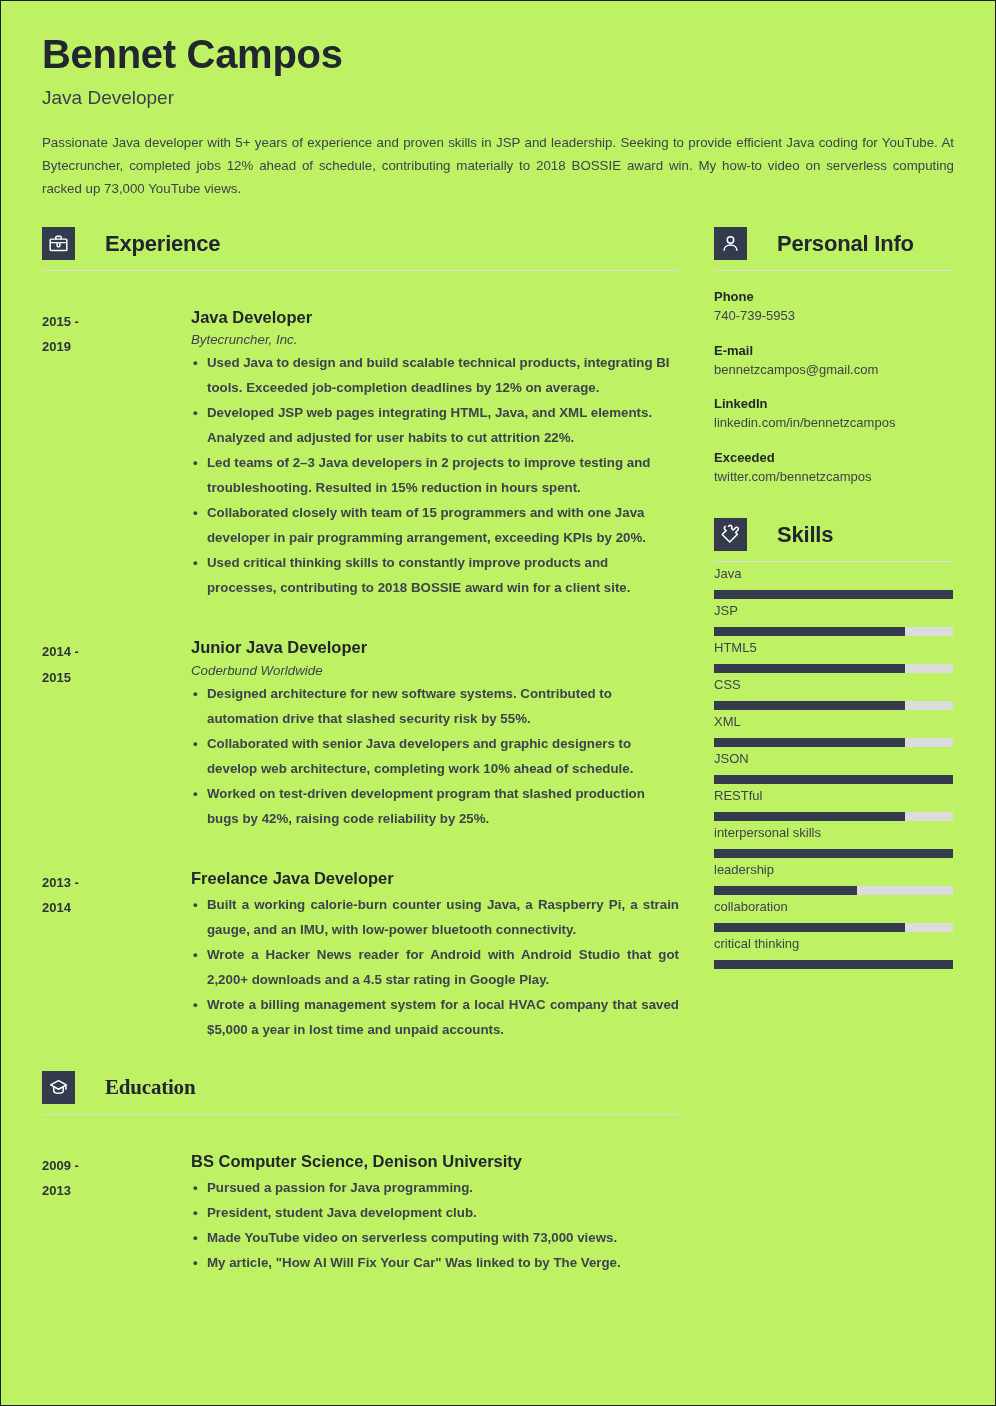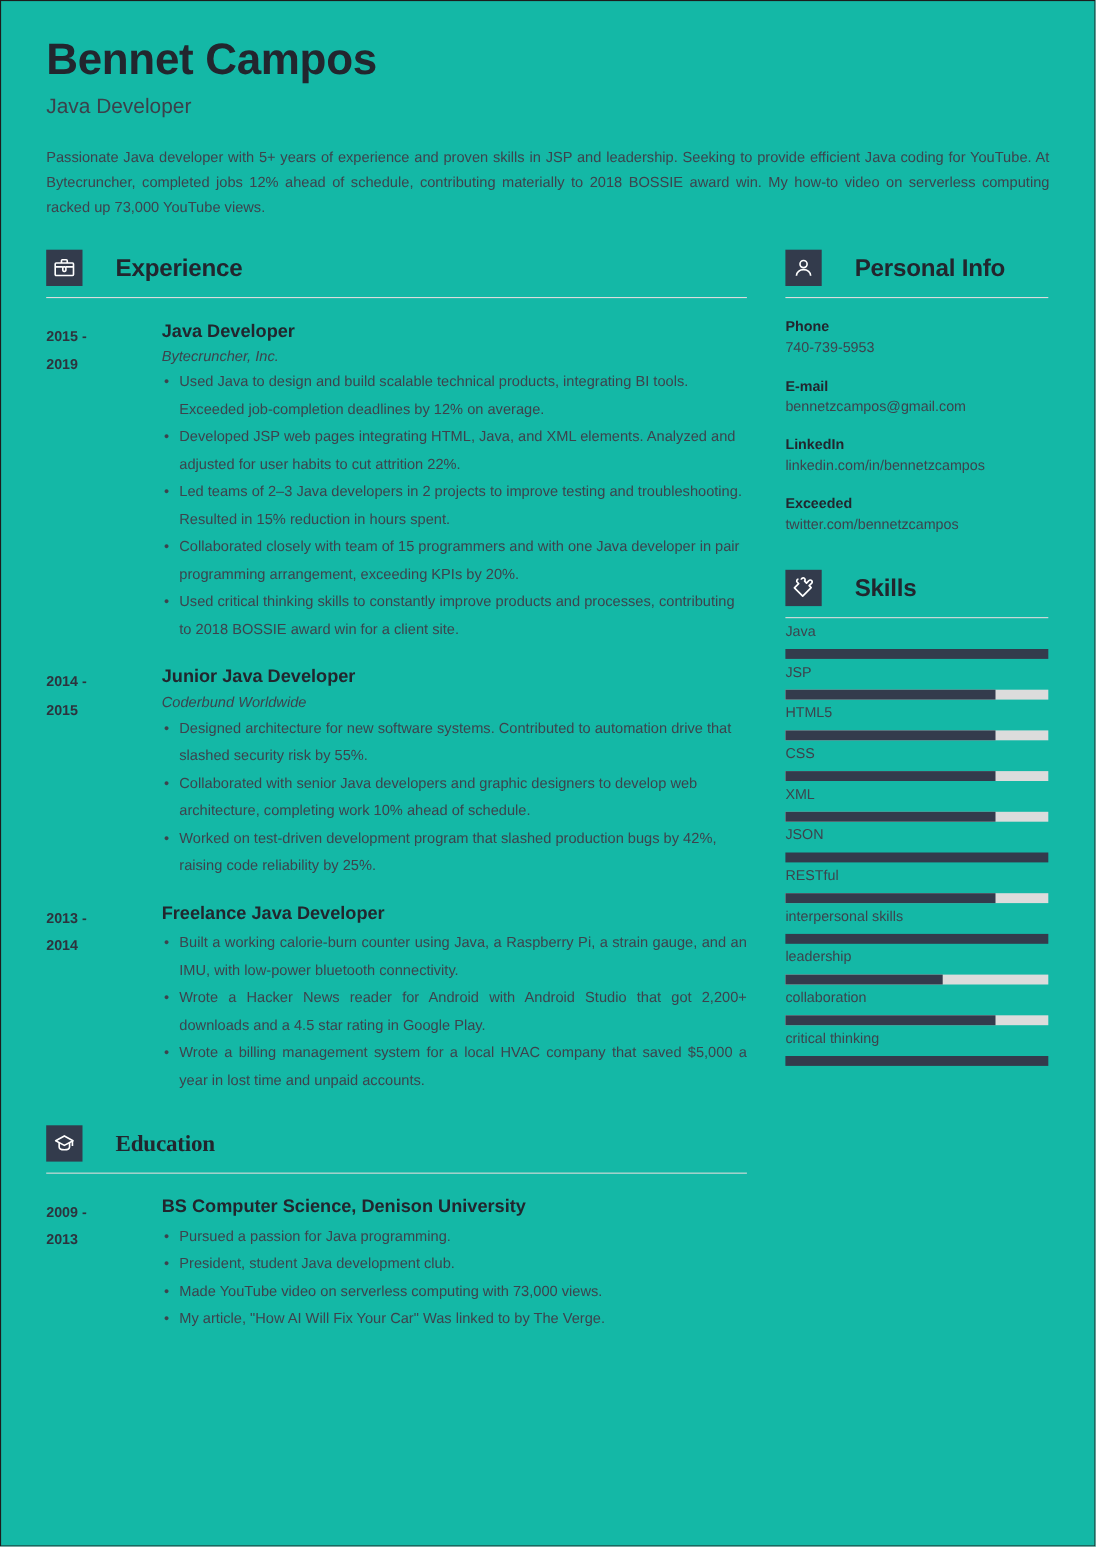--- a/index.html
+++ b/index.html
@@ -10,21 +10,21 @@
   body {
     font-family: "Liberation Sans", sans-serif;
     color: #333a45;
   }
   #page {
     position: relative;
     width: 996px;
     height: 1406px;
     box-sizing: border-box;
     border: 1px solid #1d1d1d;
-    background: #14b8a6;
+    background: #bef264;
     overflow: hidden;
   }
   .inner {
     padding: 32px 40px 0 41px;
   }
 
   
   .name {
     font-size: 40px;
     font-weight: bold;
@@ -84,21 +84,22 @@
   .sect-title.small { font-size: 21px; font-family: Liberation Serif, serif; }
   .sect-rule {
     height: 1px;
     background: #dcdcdc;
     margin-top: 10px;
   }
 
   
   .entry {
     display: flex;
-    margin-top: 20px;
+    margin-top: 36px;
+    gap: 44px;
   }
   .entry-dates {
     width: 105px;
     flex: 0 0 105px;
     font-size: 13px;
     font-weight: bold;
     color: #2d333d;
     line-height: 1.95;
     padding-top: 2px;
   }
@@ -113,20 +114,21 @@
   .entry-company {
     font-size: 13.3px;
     font-style: italic;
     color: #3d434d;
     margin: 0 0 4px 0;
   }
   ul.bullets {
     list-style: none;
     margin: 4px 0 0 0;
     padding: 0;
+    font-weight: bold;
   }
   ul.bullets li {
     position: relative;
     font-size: 13.3px;
     line-height: 1.88;
     color: #3d434d;
     padding-left: 16px;
     margin-bottom: 0;
   }
   ul.bullets li::before {

